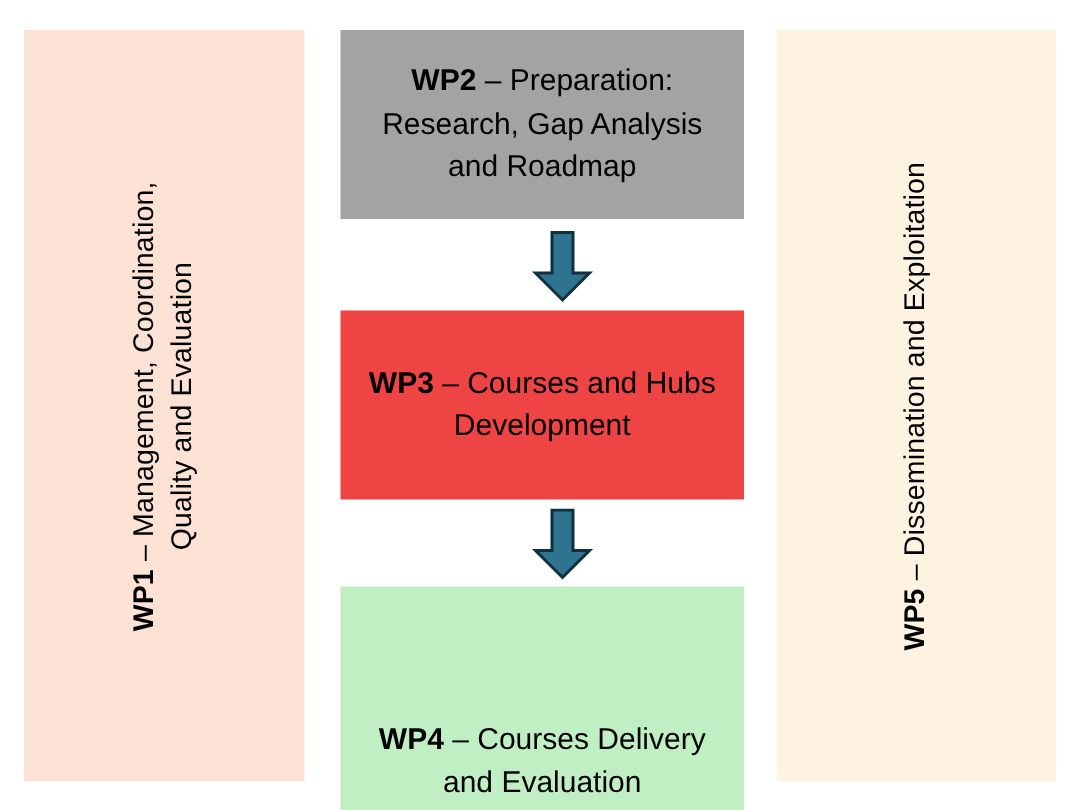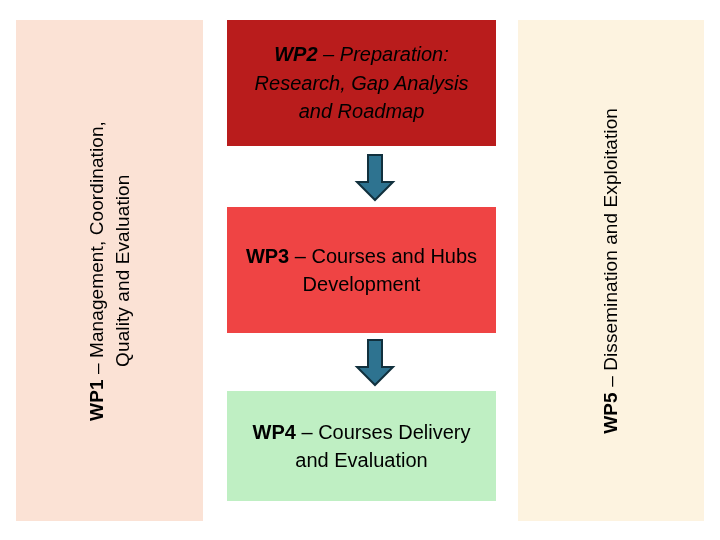--- a/index.html
+++ b/index.html
@@ -83,34 +83,34 @@
     color: #000000;
   }
 
   .wp-box .code {
     font-weight: bold;
   }
 
   #box-wp2 {
     top: 0px;
     height: 126px;
-    background: #b91c1c;
-    font-style: italic;
+    background: #a3a3a3;
   }
 
   #box-wp3 {
     top: 187px;
     height: 126px;
     background: #ef4444;
   }
 
   #box-wp4 {
     top: 371px;
-    height: 110px;
+    height: 149px;
     background: #bfefc3;
+    align-items: flex-end;
   }
 
   
   .arrow {
     position: absolute;
     left: 127px;
     width: 42px;
     height: 48px;
   }
 

